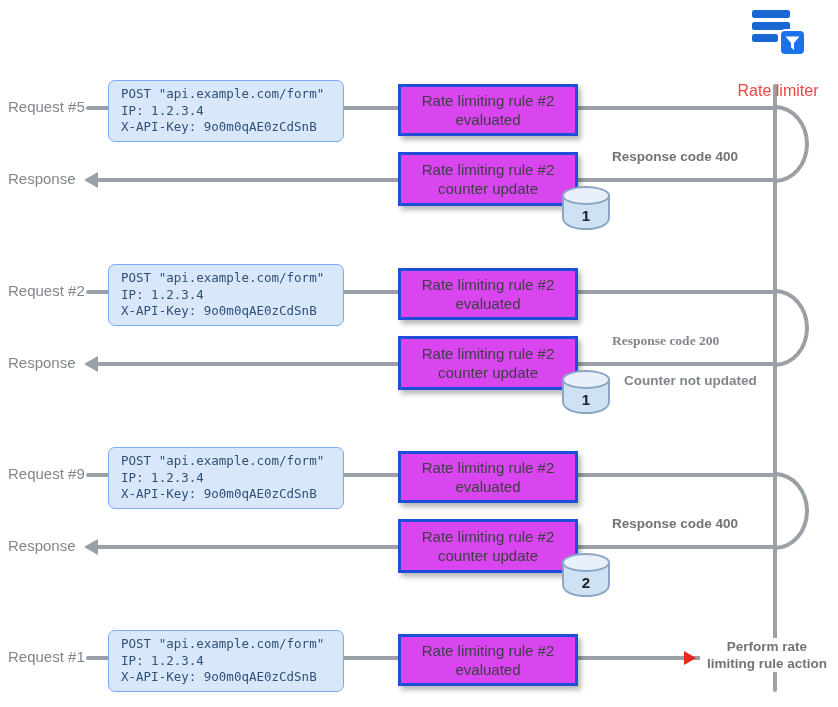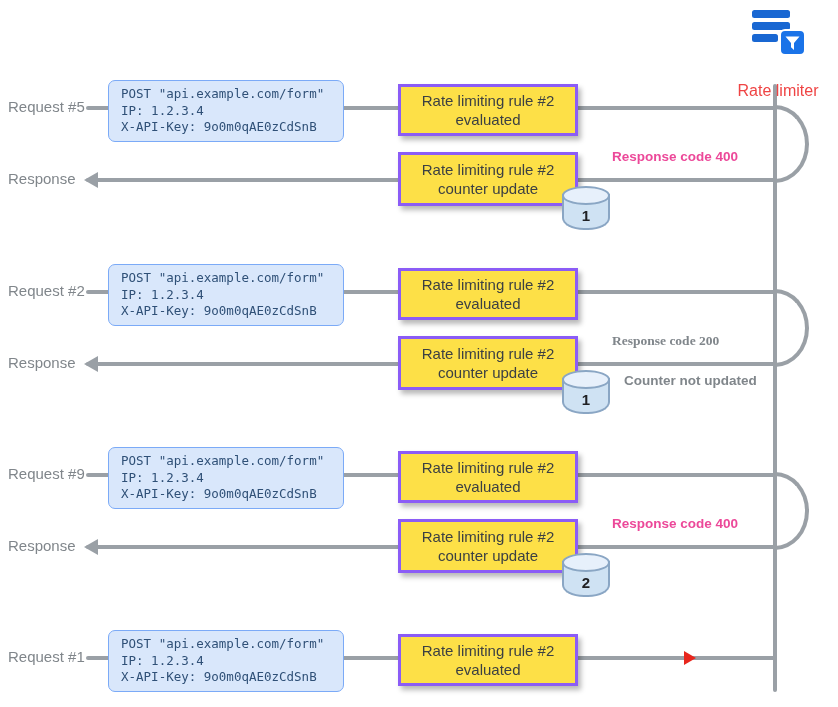--- a/index.html
+++ b/index.html
@@ -3,27 +3,27 @@
 <meta charset="utf-8">
 <style>
   html,body{margin:0;padding:0;background:#ffffff;}
   .stage{position:relative;width:838px;height:707px;background:#fff;font-family:"Liberation Sans",sans-serif;overflow:hidden;}
   .lbl{position:absolute;color:#80868b;font-size:15px;z-index:2;}
   .hline{position:absolute;height:4px;background:#9aa0a6;border-radius:2px;z-index:1;}
   .vline{position:absolute;width:4px;background:#9aa0a6;border-radius:2px;z-index:1;}
   .arrow-left{position:absolute;width:0;height:0;border-top:8px solid transparent;border-bottom:8px solid transparent;border-right:14px solid #9aa0a6;z-index:2;}
   .arrow-right-red{position:absolute;width:0;height:0;border-top:7px solid transparent;border-bottom:7px solid transparent;border-left:12px solid #e8261d;z-index:3;}
   .bluebox{position:absolute;width:236px;box-sizing:border-box;background:#d9e7fb;border:1.5px solid #7baaf7;border-radius:7px;padding:5px 12px;z-index:2;font-family:"DejaVu Sans Mono",monospace;font-size:12.5px;line-height:16.5px;color:#2f5077;white-space:nowrap;}
-  .orangebox{position:absolute;width:180px;box-sizing:border-box;background:#fde047;border:3px solid #8b5cf6;box-shadow:3px 4px 5px rgba(0,0,0,0.28);z-index:2;display:flex;align-items:center;justify-content:center;text-align:center;font-size:15px;line-height:19px;color:#3c4043;padding:5px 8px;}
+  .orangebox{position:absolute;width:180px;box-sizing:border-box;background:#d946ef;border:3px solid #1d4ed8;box-shadow:3px 4px 5px rgba(0,0,0,0.28);z-index:2;display:flex;align-items:center;justify-content:center;text-align:center;font-size:15px;line-height:19px;color:#3c4043;padding:5px 8px;}
   .cyl{position:absolute;width:48px;height:48px;z-index:3;}
   .cyl .top{position:absolute;left:0;top:0;width:44px;height:15px;background:#e7f0fb;border:2px solid #8aa6c4;border-radius:50%;z-index:2;}
   .cyl .body{position:absolute;left:0;top:8px;width:44px;height:34px;background:#cfe2f3;border:2px solid #8aa6c4;border-top:none;border-radius:0 0 22px 22px / 0 0 12px 12px;z-index:1;}
   .cyl .num{position:absolute;left:0;top:21px;width:48px;text-align:center;font-size:15px;font-weight:bold;color:#202124;z-index:3;}
   .note{position:absolute;font-size:13.5px;font-weight:bold;z-index:3;line-height:17px;}
-  .note-red{color:#ec4899;text-align:center;}
+  .note-red{color:#737373;text-align:center;}
   .note-grey{color:#80868b;}
   .note-bg{background:#ffffff;padding:0 2px;}
   .arc{position:absolute;width:34px;height:78px;border:4px solid #9aa0a6;border-left:none;border-radius:0 34px 34px 0 / 0 39px 39px 0;box-sizing:border-box;z-index:1;}
   .rl-label{position:absolute;color:#ef4444;font-size:16px;text-align:center;z-index:2;margin-top:20px;}
   .icon-wrap{position:absolute;z-index:2;}
 </style>
 </head>
 <body>
 
 <div class="stage">
@@ -105,14 +105,15 @@
 
   <div class="lbl" style="left:8px;top:648px;">Request #1</div>
   <div class="hline" style="left:86px;top:656px;width:689px;"></div>
   <div class="bluebox" style="left:108px;top:630px;">
     <div>POST "api.example.com/form"</div>
     <div>IP: 1.2.3.4</div>
     <div>X-API-Key: 9o0m0qAE0zCdSnB</div>
   </div>
   <div class="orangebox" style="left:398px;top:634px;height:52px;">Rate limiting rule #2 evaluated</div>
   <div class="arrow-right-red" style="left:684px;top:651px;"></div>
+  <div class="note note-red note-bg" style="left:700px;top:638px;width:130px;">Perform rate limiting rule action</div>
 
 </div>
 
 </body></html>

